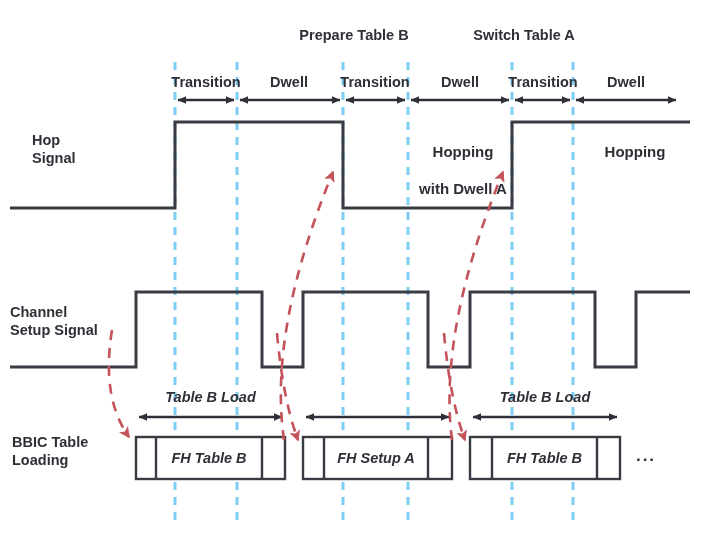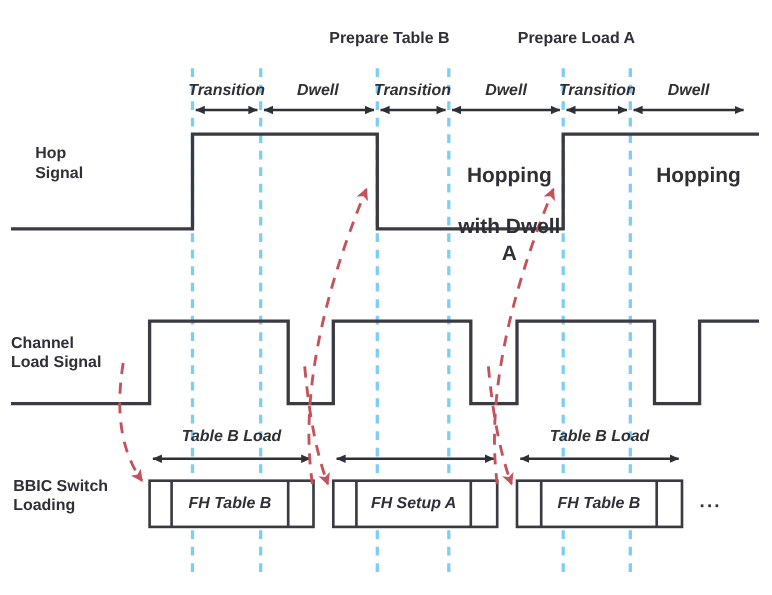--- a/index.html
+++ b/index.html
@@ -3,22 +3,22 @@
 <meta charset="utf-8">
 <style>
   html,body{margin:0;padding:0;background:#ffffff;}
   body{width:702px;height:541px;position:relative;overflow:hidden;
        font-family:"Liberation Sans",sans-serif;color:#2f3037;}
   #stage{position:absolute;left:0;top:0;width:702px;height:541px;}
   svg{position:absolute;left:0;top:0;}
   .lbl{position:absolute;font-weight:bold;line-height:1.25;white-space:pre-line;}
   .row-label{font-size:14.5px;text-align:left;}
   .top-note{font-size:14.5px;text-align:center;}
-  .seg{font-size:14.5px;text-align:center;font-style:italic;}
-  .hopnote{font-size:19px;text-align:center;}
+  .seg{font-size:14.5px;text-align:center;}
+  .hopnote{font-size:15px;text-align:center;}
   .boxlabel{font-size:14.5px;text-align:center;font-style:italic;}
   .ellipsis{font-size:17px;font-weight:bold;letter-spacing:1px;}
 </style>
 </head>
 <body>
 
 <div id="stage">
 
   <svg width="702" height="541">
     <defs>
@@ -90,35 +90,35 @@
       <path d="M277,333 Q283,400 298,440" marker-end="url(#rah)"></path>
       <path d="M452,440 Q438,330 503,172" marker-end="url(#rah)"></path>
       <path d="M444,333 Q450,400 465,440" marker-end="url(#rah)"></path>
     </g>
   </svg>
 
   <div class="lbl top-note" style="left:286px;top:8px;width:136px;">
     <div>Prepare Table B</div>
   </div>
   <div class="lbl top-note" style="left:456px;top:8px;width:136px;">
-    <div>Prepare Load A</div>
+    <div>Switch Table A</div>
   </div>
 
   <div class="lbl seg" style="left:161px;top:73px;width:90px;">Transition</div>
   <div class="lbl seg" style="left:249px;top:73px;width:80px;">Dwell</div>
   <div class="lbl seg" style="left:330px;top:73px;width:90px;">Transition</div>
   <div class="lbl seg" style="left:420px;top:73px;width:80px;">Dwell</div>
   <div class="lbl seg" style="left:498px;top:73px;width:90px;">Transition</div>
   <div class="lbl seg" style="left:586px;top:73px;width:80px;">Dwell</div>
 
   <div class="lbl row-label" style="left:32px;top:131px;width:110px;">Hop
 Signal</div>
   <div class="lbl row-label" style="left:10px;top:303px;width:132px;">Channel
-Load Signal</div>
-  <div class="lbl row-label" style="left:12px;top:433px;width:124px;">BBIC Switch
+Setup Signal</div>
+  <div class="lbl row-label" style="left:12px;top:433px;width:124px;">BBIC Table
 Loading</div>
 
   <div class="lbl hopnote" style="left:411px;top:124px;width:104px;">
     <div>Hopping</div>
     <div>with Dwell A</div>
   </div>
   <div class="lbl hopnote" style="left:583px;top:124px;width:104px;">
     <div>Hopping</div>
   </div>
 

